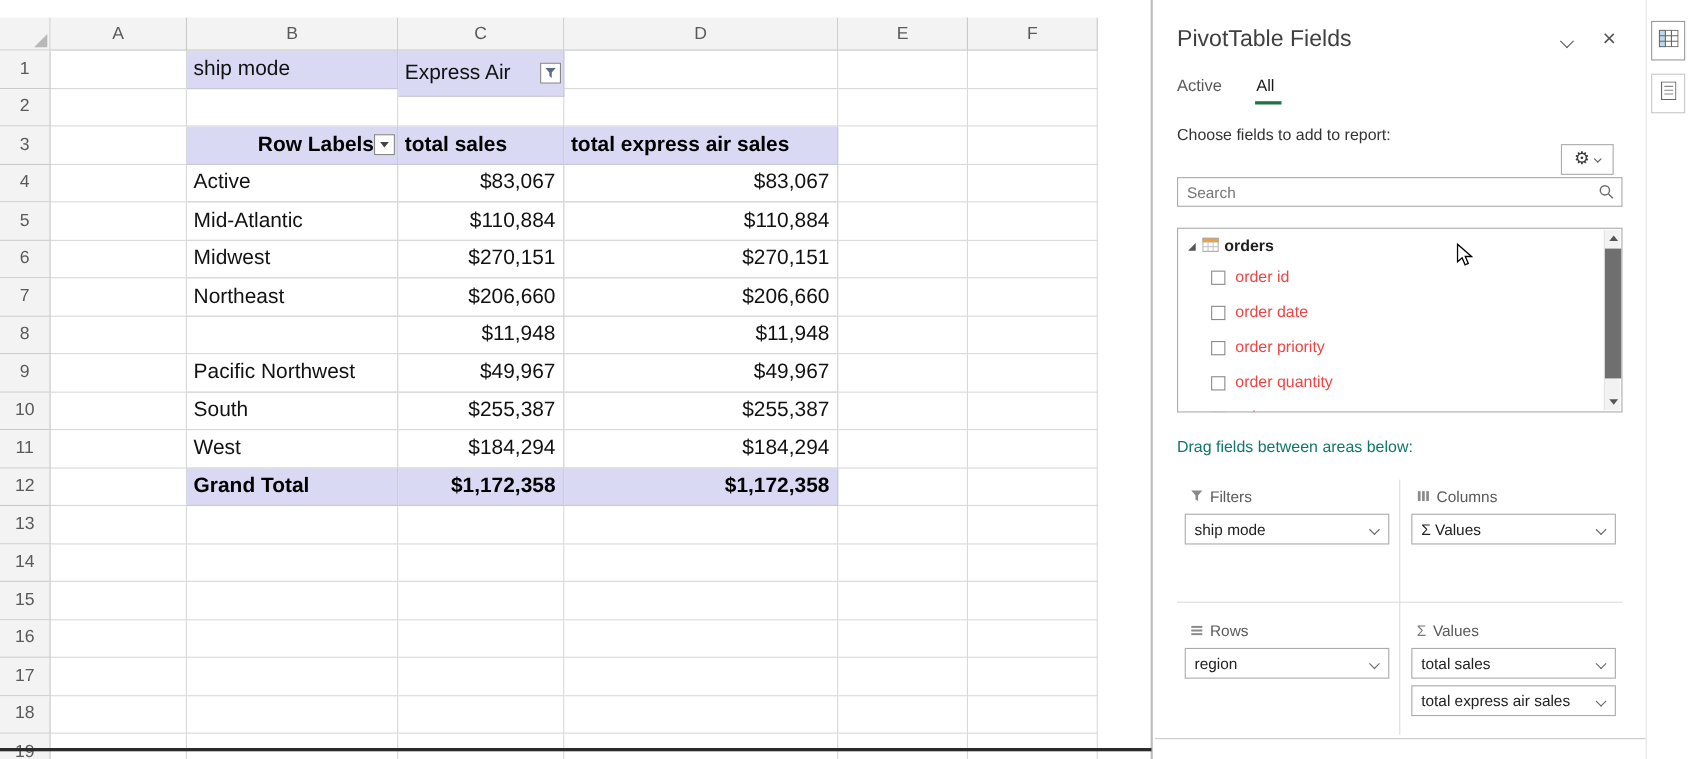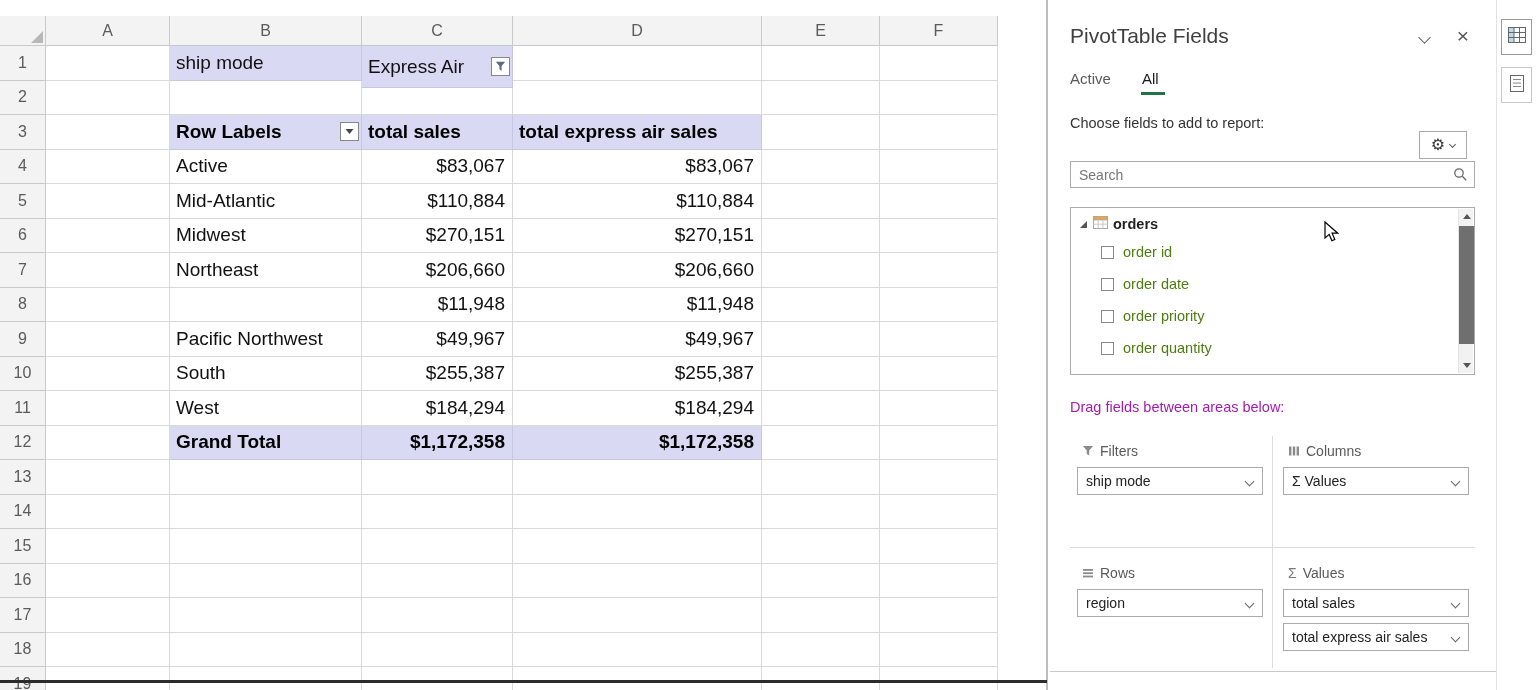--- a/index.html
+++ b/index.html
@@ -54,29 +54,29 @@
     padding-left:8px;font-size:14px;color:#333;font-family:"Liberation Sans",sans-serif;background:transparent}
   .search-input::placeholder{color:#767676}
   .search-ic{position:absolute;right:6px;top:5px}
 
   .fieldlist{position:absolute;left:20px;top:207px;width:405px;height:168px;border:1px solid #ABABAB;
     background:#fff;overflow:hidden}
   .orders-row{position:absolute;left:8px;top:6px;height:20px;display:flex;align-items:center;gap:5px}
   .orders-lb{font-weight:700;font-size:14.5px;color:#1F1F1F}
   .fitem{position:absolute;left:30px;height:20px;display:flex;align-items:center}
   .cbx{width:13px;height:13px;border:1px solid #8A8A8A;background:#fff;flex:none}
-  .flabel{margin-left:9px;font-size:14.5px;color:#4d7c0f;white-space:nowrap}
+  .flabel{margin-left:9px;font-size:14.5px;color:#ef4444;white-space:nowrap}
   .fscroll{position:absolute;right:1px;top:1px;width:15px;height:164px;background:#F2F2F2;border-left:1px solid #E4E4E4}
   .fs-up,.fs-down{position:absolute;left:0;width:15px;height:15px;display:flex;align-items:center;justify-content:center}
   .fs-up{top:0}.fs-down{bottom:0}
   .tri-up{width:0;height:0;border-left:4px solid transparent;border-right:4px solid transparent;border-bottom:5px solid #555}
   .tri-down{width:0;height:0;border-left:4px solid transparent;border-right:4px solid transparent;border-top:5px solid #555}
   .fs-thumb{position:absolute;left:0;top:17px;width:15px;height:118px;background:#6F6F6F}
 
-  .drag{position:absolute;left:20px;top:399px;font-size:14.5px;color:#a21caf}
+  .drag{position:absolute;left:20px;top:399px;font-size:14.5px;color:#0f766e}
 
   .quad{position:absolute;width:186px}
   .q-head{height:26px;display:flex;align-items:center;gap:6px;padding-left:5px}
   .q-label{font-size:14px;color:#595959}
   .q-icon{display:flex;align-items:center}
   .sigma{font-size:14px;color:#7A7A7A;line-height:1}
   .q-items{margin-top:3px}
   .adrop{position:relative;height:28px;border:1px solid #ABABAB;background:#fff;margin-bottom:6px;
     font-size:14px;color:#222;line-height:26px;padding-left:8px;white-space:nowrap;overflow:hidden}
   .adrop .chv{position:absolute;right:9px;top:10px;border-color:#666}
@@ -242,21 +242,21 @@
       <span class="ct">ship mode</span>
     </div>
     <div class="ccell lav txt between" style="left: 362px; top: 46px; width: 151px; height: 42px;">
       <span class="ct">Express Air</span>
       <span class="cell-btn">
         <svg width="11" height="11" viewBox="0 0 11 11">
           <path d="M0.8 0.8h9.4L6.6 4.9v4.9L4.4 8.2V4.9Z" fill="#5B6B84"></path>
         </svg>
       </span>
     </div>
-    <div class="ccell lav txt bold between" style="left: 170px; top: 115px; width: 192px; height: 34.5px;">
+    <div class="ccell lav txt bold between" style="left: 170px; top: 115px; width: 192px; height: 34.5px; justify-content: flex-end;">
       <span class="ct">Row Labels</span>
       <span class="cell-btn">
         <svg width="9" height="7" viewBox="0 0 9 7">
           <polygon points="0.5,1 8.5,1 4.5,6" fill="#444"></polygon>
         </svg>
       </span>
     </div>
     <div class="ccell lav txt bold" style="left: 362px; top: 115px; width: 151px; height: 34.5px;">
       <span class="ct">total sales</span>
     </div>

